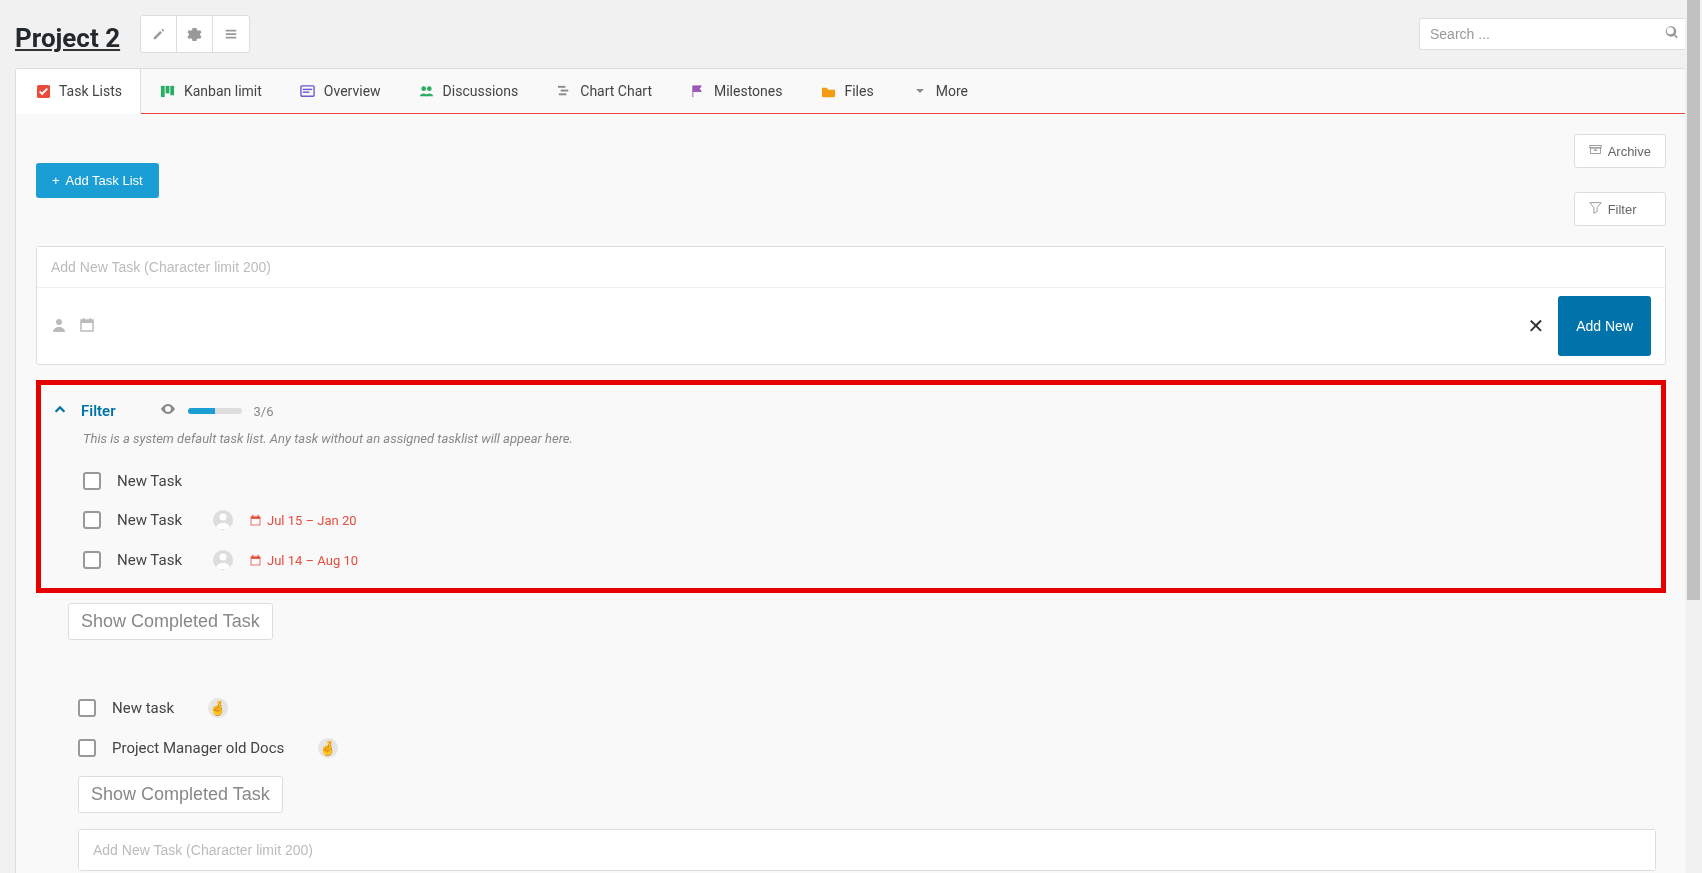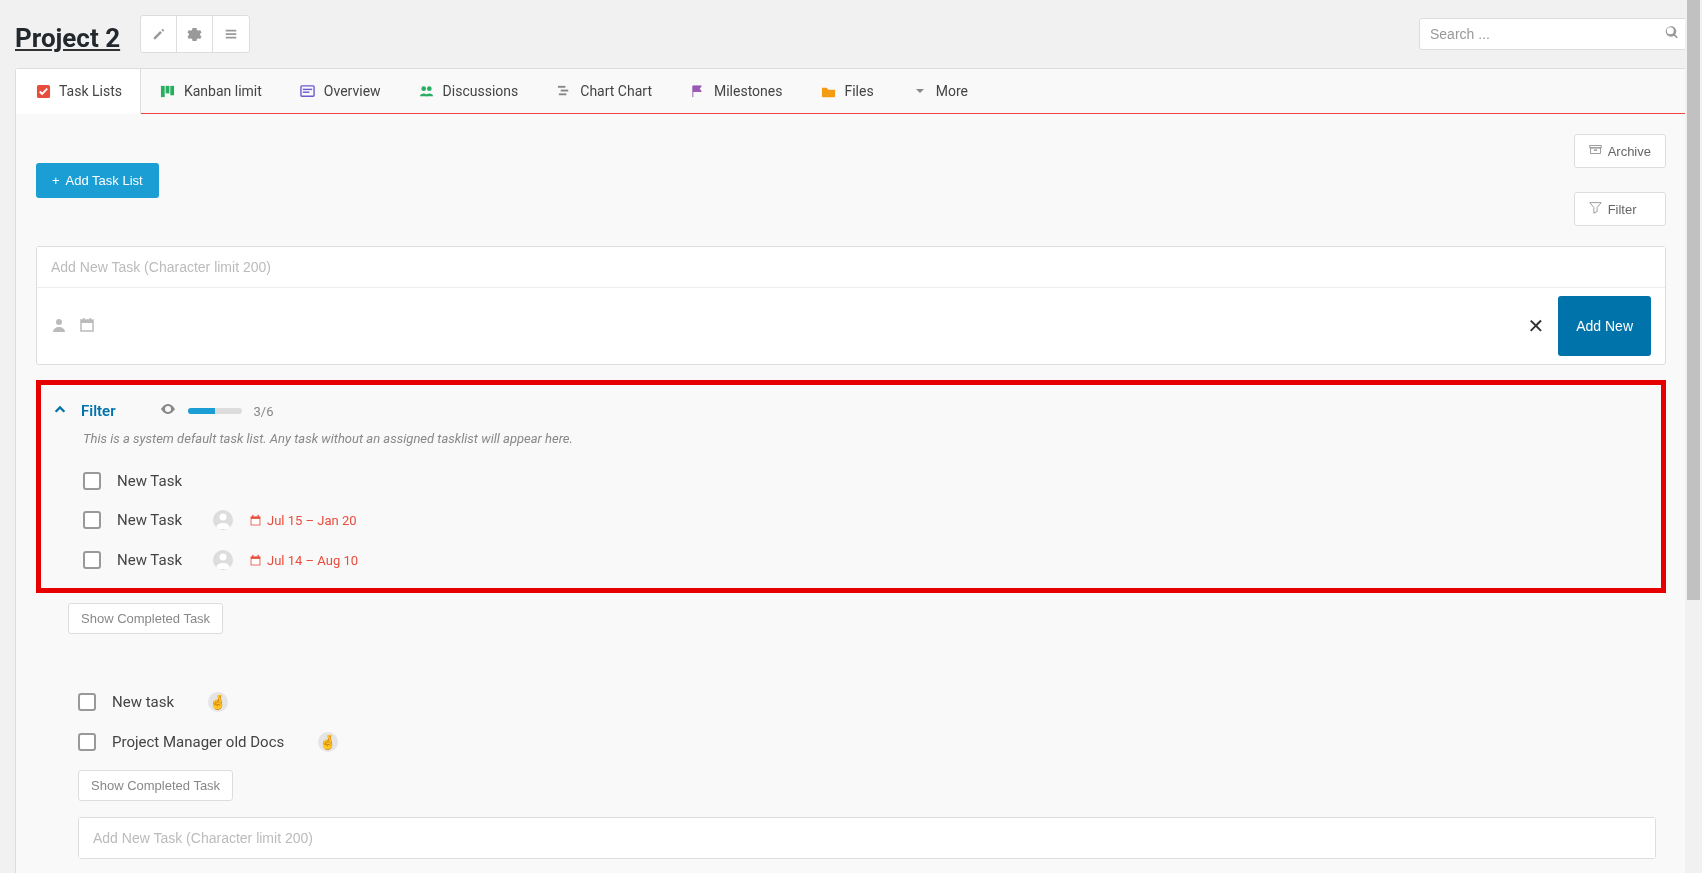--- a/index.html
+++ b/index.html
@@ -45,21 +45,21 @@
 .lock-icon { color: #ccc; font-size: 13px; }
 .tasklist-desc { color: #888; font-style: italic; font-size: 13px; padding: 4px 0 16px 32px; }
 .task-row { display: flex; align-items: center; gap: 16px; padding: 10px 0 10px 32px; }
 .task-checkbox { width: 18px; height: 18px; border: 2px solid #999; border-radius: 3px; background: #fff; cursor: pointer; flex-shrink: 0; }
 .task-name { color: #444; font-size: 15px; min-width: 80px; }
 .avatar { width: 20px; height: 20px; border-radius: 50%; background: #e5e5e5; display: inline-flex; align-items: center; justify-content: center; flex-shrink: 0; overflow: hidden; }
 .avatar svg { width: 100%; height: 100%; }
 .avatar-emoji { font-size: 14px; }
 .task-date { color: #e74c3c; font-size: 13px; display: flex; align-items: center; gap: 5px; }
 .show-completed { margin: 8px 0 0 32px; }
-.btn-sm-outline { background: #fff; border: 1px solid #ddd; padding: 7px 12px; border-radius: 3px; font-size: 13px; color: #888; cursor: pointer; }
+.btn-sm-outline { background: #fff; border: 1px solid #ddd; padding: 7px 12px; border-radius: 3px; font-size: 18px; color: #888; cursor: pointer; }
 .inner-add-task { margin: 16px 0 0 32px; background: #fff; border: 1px solid #ddd; border-radius: 3px; }
 .inner-add-task input { width: 100%; border: none; padding: 12px 14px; font-size: 14px; outline: none; }
 .inner-add-task input::placeholder { color: #bbb; }
 .scrollbar-track { position: fixed; right: 0; top: 0; bottom: 0; width: 17px; background: #f1f1f1; }
 .scrollbar-thumb { position: absolute; left: 2px; right: 2px; top: 0; height: 600px; background: #c1c1c1; border-radius: 0; }
 </style>
 </head>
 <body>
 
 <div class="page">

